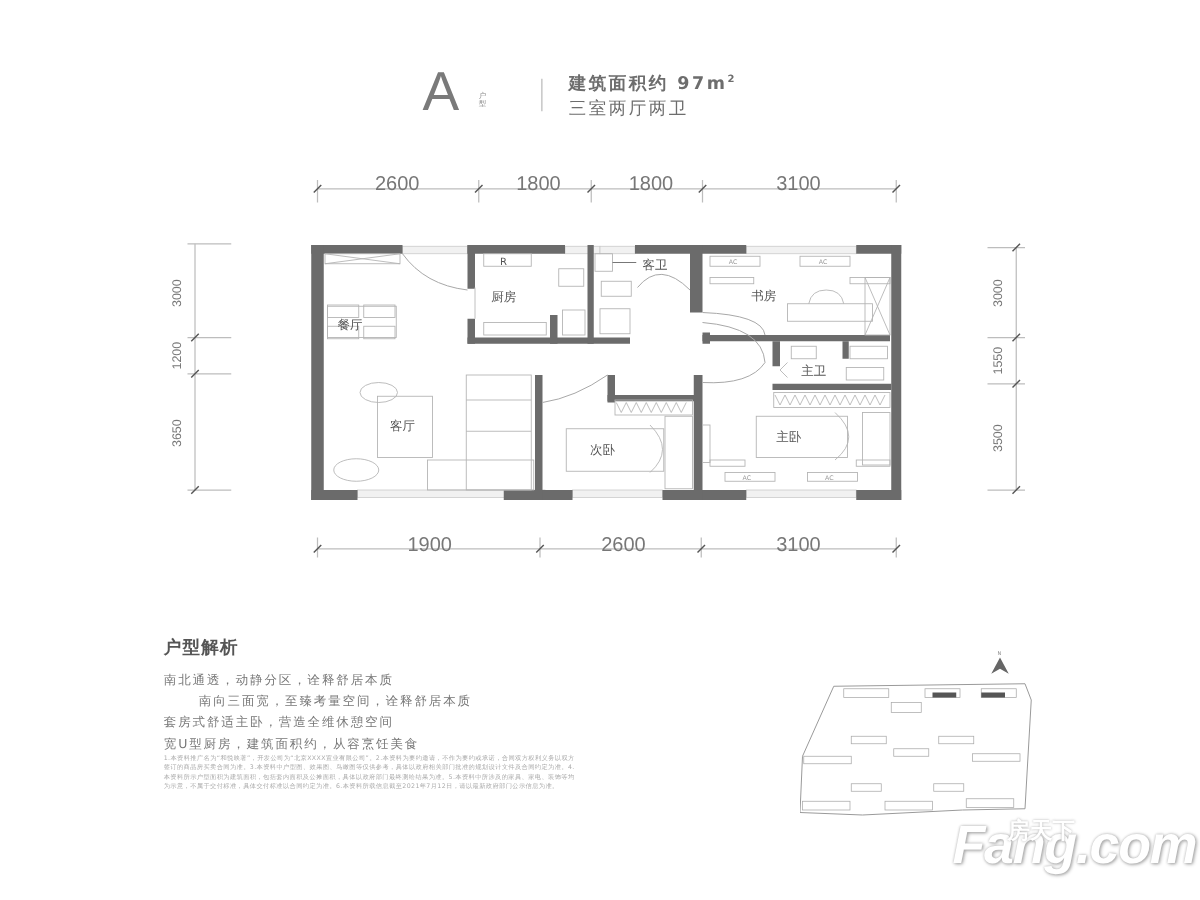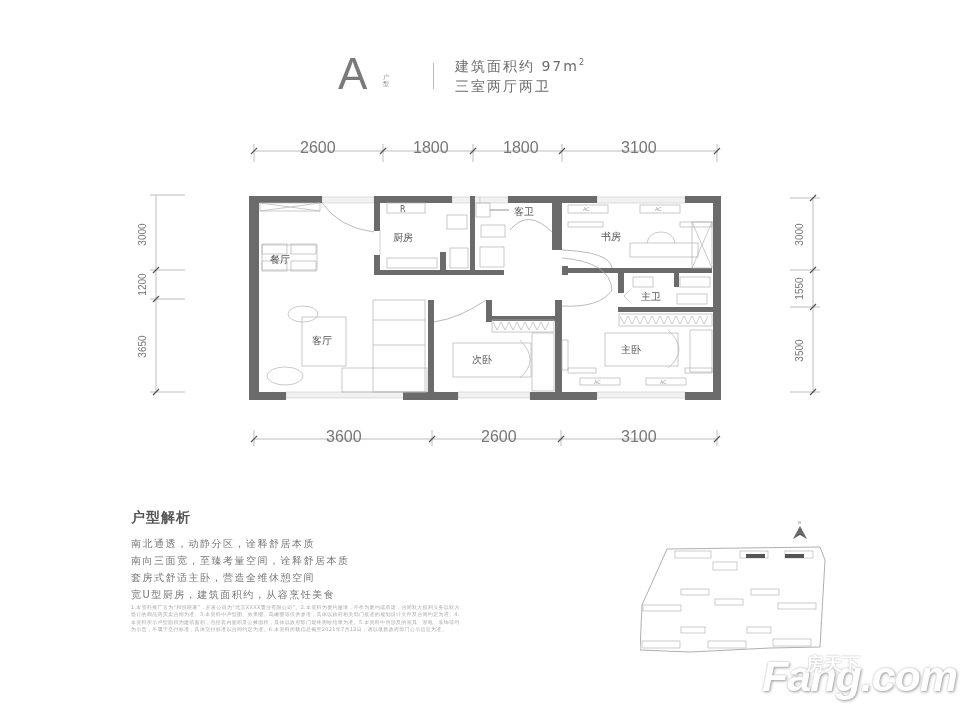--- a/index.html
+++ b/index.html
@@ -2,21 +2,21 @@
 <html><head>
 <meta charset="utf-8">
 <style>
   html,body{margin:0;padding:0;background:#fff;}
   body{width:960px;height:720px;position:relative;overflow:hidden;font-family:"DejaVu Sans","Liberation Sans",sans-serif;color:#666;}
   .abs{position:absolute;}
   
   .type-letter{left:338px;top:52px;font-size:44px;color:#7a7a7a;font-family:"Liberation Sans",sans-serif;font-weight:300;line-height:1;}
   .type-small{left:383px;top:73px;font-size:6px;color:#888;width:8px;line-height:7px;}
   .hdr-div{left:433px;top:63px;width:1px;height:26px;background:#bbb;}
-  .area-line{left:455px;top:58px;font-size:14px;color:#6d6d6d;letter-spacing:2px;}
+  .area-line{left:455px;top:58px;font-size:14px;color:#6d6d6d;letter-spacing:2px;font-weight:bold;}
   .area-line sup{font-size:8px;letter-spacing:0;}
   .rooms-line{left:455px;top:78px;font-size:14px;color:#6d6d6d;letter-spacing:2px;}
   
   .dim-num{font-size:16px;color:#777;font-family:"Liberation Sans",sans-serif;}
   .dim-v{font-size:10px;color:#777;font-family:"Liberation Sans",sans-serif;transform:rotate(-90deg);transform-origin:center;white-space:nowrap;}
   
   svg text{font-family:"DejaVu Sans","Liberation Sans",sans-serif;}
   
   .ana-title{left:131px;top:509px;font-size:14px;font-weight:bold;color:#555;letter-spacing:1px;}
   .ana-line{left:131px;font-size:10px;color:#777;letter-spacing:1.5px;white-space:nowrap;}
@@ -80,21 +80,21 @@
     <line x1="810" y1="310" x2="816" y2="304"></line>
       <line x1="810" y1="395" x2="816" y2="389"></line>
   </g>
 </svg>
 
 <div class="abs dim-num" style="left:300px;top:139px;">2600</div>
 <div class="abs dim-num" style="left:413px;top:139px;">1800</div>
 <div class="abs dim-num" style="left:503px;top:139px;">1800</div>
 <div class="abs dim-num" style="left:621px;top:139px;">3100</div>
 
-<div class="abs dim-num" style="left:326px;top:428px;">3600</div>
+<div class="abs dim-num" style="left:326px;top:428px;">1900</div>
 <div class="abs dim-num" style="left:481px;top:428px;">2600</div>
 <div class="abs dim-num" style="left:621px;top:428px;">3100</div>
 
 <div class="abs dim-v" style="left:131px;top:229px;">3000</div>
 <div class="abs dim-v" style="left:131px;top:279px;">1200</div>
 <div class="abs dim-v" style="left:131px;top:341px;">3650</div>
 
 <div class="abs dim-v" style="left:788px;top:229px;">3000</div>
 <div class="abs dim-v" style="left:788px;top:283px;">1550</div>
 <div class="abs dim-v" style="left:788px;top:345px;">3500</div>
@@ -232,21 +232,21 @@
     <text x="583" y="211">AC</text>
     <text x="655" y="211">AC</text>
     <text x="594" y="384">AC</text>
     <text x="660" y="384">AC</text>
   </g>
   <line x1="490" y1="210" x2="509" y2="210" stroke="#777" stroke-width="0.8"></line>
 </svg>
 
 <div class="abs ana-title">户型解析</div>
 <div class="abs ana-line" style="top:537px;">南北通透，动静分区，诠释舒居本质</div>
-<div class="abs ana-line" style="top:554px;">南向三面宽，至臻考量空间，诠释舒居本质</div>
+<div class="abs ana-line" style="top:554px;margin-left:28px;">南向三面宽，至臻考量空间，诠释舒居本质</div>
 <div class="abs ana-line" style="top:571px;">套房式舒适主卧，营造全维休憩空间</div>
 <div class="abs ana-line" style="top:588px;">宽U型厨房，建筑面积约，从容烹饪美食</div>
 <div class="abs disc">1.本资料推广名为“和悦映著”，开发公司为“北京XXXX置业有限公司”。2.本资料为要约邀请，不作为要约或承诺，合同双方权利义务以双方签订的商品房买卖合同为准。3.本资料中户型图、效果图、鸟瞰图等仅供参考，具体以政府相关部门批准的规划设计文件及合同约定为准。4.本资料所示户型面积为建筑面积，包括套内面积及公摊面积，具体以政府部门最终测绘结果为准。5.本资料中所涉及的家具、家电、装饰等均为示意，不属于交付标准，具体交付标准以合同约定为准。6.本资料所载信息截至2021年7月12日，请以最新政府部门公示信息为准。</div>
 
 <svg class="abs" style="left:640px;top:515px;" width="200" height="150">
   <g>
     <path d="M160 11 L167 24 L160 20 L153 24 Z" fill="#666"></path>
   </g>
   <path d="M27 34 L180 32 L185 45 L180 132 L130 133 L50 137 L0 135 L2 90 Z" fill="none" stroke="#9a9a9a" stroke-width="0.8"></path>
   <g fill="none" stroke="#aaa" stroke-width="0.6">

